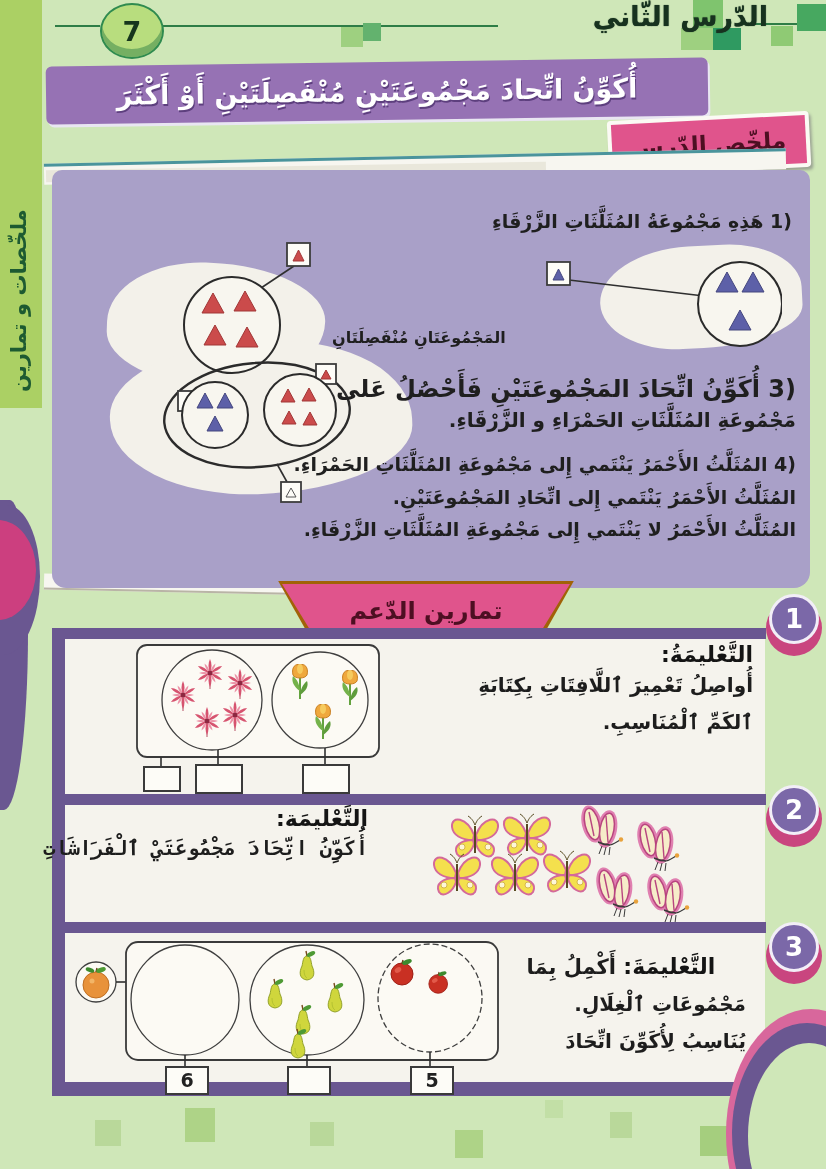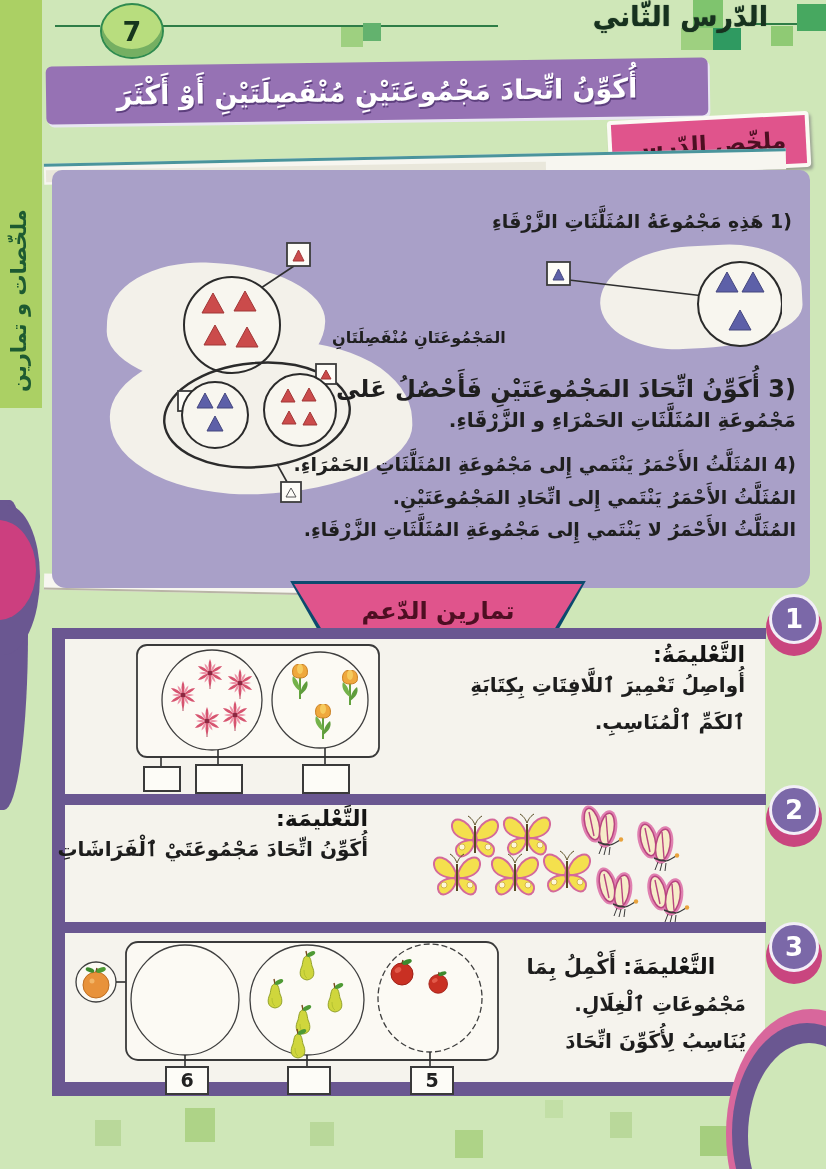--- a/index.html
+++ b/index.html
@@ -57,21 +57,21 @@
   .sum-text{position:absolute;font-weight:bold;color:#1f1f1f;white-space:nowrap;}
   .sum-num{display:inline-block;direction:ltr;}
   .panel-svg{position:absolute;}
   .tri-blue{fill:#5d60a8;stroke:#45477f;stroke-width:1;}
   .tri-red{fill:#cb4b4b;stroke:#a13737;stroke-width:1;}
   .set-line{stroke:#2f2f2f;stroke-width:1.6;fill:none;}
   .set-circle{fill:#f8f6ef;stroke:#2b2b2b;stroke-width:2;}
   .label-box{fill:#fdfcf7;stroke:#3c3c3c;stroke-width:1.8;}
   
   .support-banner-outer{
-    position:absolute;left:284px;top:581px;width:308px;height:60px;background:#0c4a6e;
+    position:absolute;left:272px;top:581px;width:308px;height:60px;background:#a16207;
     clip-path:polygon(2% 0,98% 0,87% 100%,13% 100%);
   }
   .support-banner{
     position:absolute;left:4px;top:3px;width:300px;height:54px;background:#e0548c;
     clip-path:polygon(2% 0,98% 0,87% 100%,13% 100%);
     display:flex;align-items:center;justify-content:center;
     color:#4d0f22;font-size:24px;font-weight:bold;
   }
   
   .v-bar{position:absolute;left:52px;top:628px;width:13px;height:468px;background:#6a5791;}
@@ -275,29 +275,29 @@
     <use href="#lily" x="72" y="78"></use>
     <use href="#lily" x="100" y="72"></use>
     <use href="#tulip" x="153" y="18"></use>
     <use href="#tulip" x="203" y="24"></use>
     <use href="#tulip" x="176" y="58"></use>
   </svg>
   <div class="answer-box" style="left:143px;top:766px;width:34px;height:22px;"></div>
   <div class="answer-box" style="left:195px;top:764px;width:44px;height:26px;"></div>
   <div class="answer-box" style="left:302px;top:764px;width:44px;height:26px;"></div>
 
-  <div class="ex-text" style="right:81px;top:642px;width:290px;">
+  <div class="ex-text" style="right:73px;top:642px;width:290px;">
     <div class="ex-label" style="padding-left:28px;">التَّعْليمَةُ:</div>
     <div class="ex-line">أُواصِلُ تَعْمِيرَ ٱللَّافِتَاتِ بِكِتَابَةِ</div>
     <div class="ex-line" style="padding-left:76px;">ٱلكَمِّ ٱلْمُنَاسِبِ.</div>
   </div>
 
   <div class="ex-text" style="right:458px;top:806px;width:300px;">
     <div class="ex-label">التَّعْليمَة:</div>
-    <div class="ex-line" style="padding-left:88px;">أُكَوِّنُ اتِّحَادَ مَجْمُوعَتَيْ ٱلْفَرَاشَاتِ</div>
+    <div class="ex-line" style="padding-left:88px;font-family:Liberation Mono, monospace;">أُكَوِّنُ اتِّحَادَ مَجْمُوعَتَيْ ٱلْفَرَاشَاتِ</div>
   </div>
 
   <svg class="abs" style="left:420px;top:796px;" width="300" height="126" viewBox="0 0 300 126">
     <defs>
       <g id="bf-yellow">
         <path d="M27,22 C20,4 4,2 5,14 C6,22 14,27 26,27 Z" fill="#f4e04d" stroke="#d4699a" stroke-width="2"></path>
         <path d="M26,27 C14,27 6,33 10,41 C14,47 24,41 27,31 Z" fill="#f4e04d" stroke="#d4699a" stroke-width="2"></path>
         <path d="M29,22 C36,4 52,2 51,14 C50,22 42,27 30,27 Z" fill="#f4e04d" stroke="#d4699a" stroke-width="2"></path>
         <path d="M30,27 C42,27 50,33 46,41 C42,47 32,41 29,31 Z" fill="#f4e04d" stroke="#d4699a" stroke-width="2"></path>
         <line x1="28" y1="13" x2="28" y2="40" stroke="#574a20" stroke-width="2"></line>

